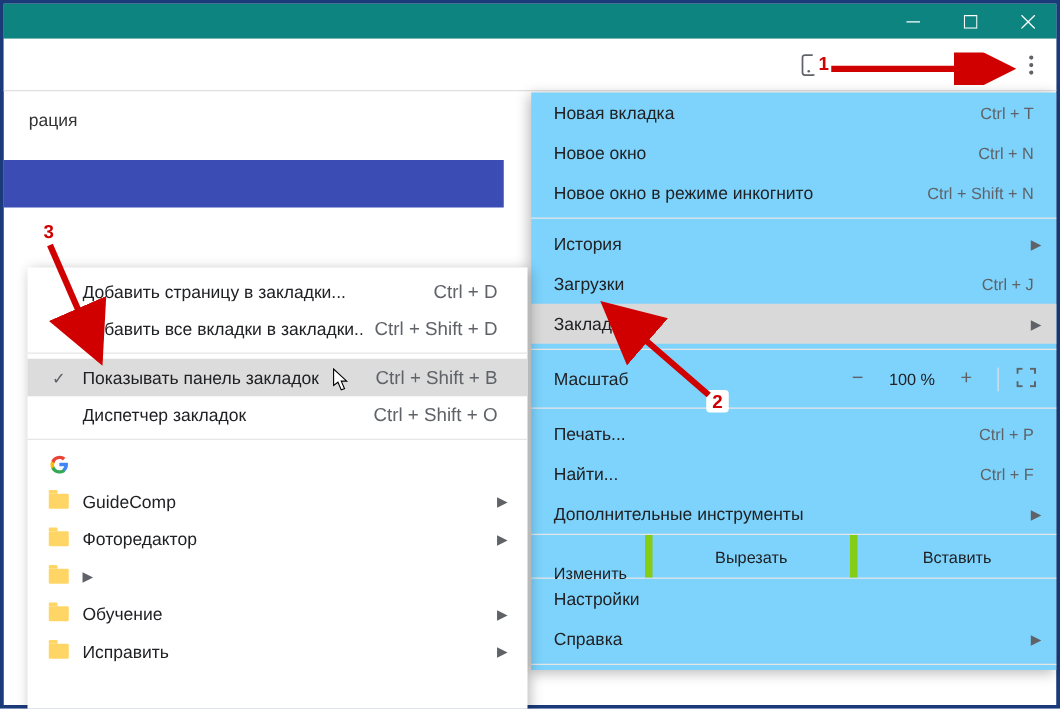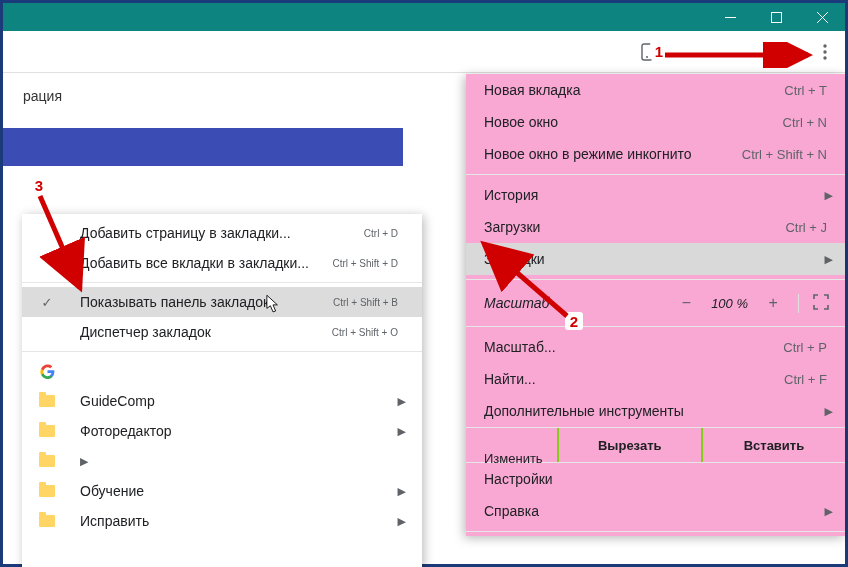--- a/index.html
+++ b/index.html
@@ -9,43 +9,43 @@
   .winbtn { width:46px; height:28px; display:flex; align-items:center; justify-content:center; color:#fff; }
   .winbtn svg { width:11px; height:11px; }
   .toolbar { position:absolute; top:31px; left:3px; right:3px; height:42px; background:#fff; border-bottom:1px solid #e0e0e0; display:flex; align-items:center; justify-content:flex-end; padding-right:6px; gap:10px; }
   .tb-icon { width:28px; height:28px; display:flex; align-items:center; justify-content:center; color:#5f6368; }
   .kebab { width:28px; height:28px; display:flex; align-items:center; justify-content:center; border-radius:50%; }
   .kebab svg { fill:#5f6368; }
   .bg-strip { position:absolute; left:3px; top:128px; width:400px; height:38px; background:#3b4db5; }
   .bg-text { position:absolute; left:23px; top:88px; font-size:14px; color:#333; }
 
   
-  .menu { position:absolute; top:74px; right:3px; width:379px; background:#f9a8d4; box-shadow:-2px 2px 10px rgba(0,0,0,0.28); font-size:14px; color:#202124; }
+  .menu { position:absolute; top:74px; right:3px; width:420px; background:#7dd3fc; box-shadow:-2px 2px 10px rgba(0,0,0,0.28); font-size:14px; color:#202124; }
   .mrow { display:flex; align-items:center; height:32px; padding:0 18px; justify-content:space-between; position:relative; }
   .mrow.highlight { background:#d9d9d9; }
   .mrow .lbl { white-space:nowrap; }
   .mrow .short { color:#5f6368; font-size:13px; }
   .sep { height:1px; background:#e6e6e6; margin:4px 0; }
   .arrow { position:absolute; right:12px; color:#5f6368; font-size:11px; }
-  .zoomrow { display:flex; align-items:center; height:38px; padding:0 10px 0 18px; justify-content:space-between;font-style:italic; }
+  .zoomrow { display:flex; align-items:center; height:38px; padding:0 10px 0 18px; justify-content:space-between; }
   .zoomctrls { display:flex; align-items:center; gap:14px; color:#5f6368; }
   .zoombtn { width:22px; text-align:center; font-size:16px; }
   .zval { color:#202124; font-size:13px; }
   .fsbox { border-left:1px solid #e0e0e0; padding-left:14px; padding-right:6px; }
   .editrow { display:flex; height:36px; align-items:center; border-top:1px solid #e6e6e6; border-bottom:1px solid #e6e6e6; }
   .editrow .elbl { padding:0 14px 0 18px; color:#202124; font-size:13px;margin-top:27px; }
-  .editrow .ebtn { flex:1; text-align:center; border-left:2px solid #84cc16; height:100%; display:flex; align-items:center; justify-content:center; font-size:13px;font-weight:bold; }
+  .editrow .ebtn { flex:1; text-align:center; border-left:6px solid #84cc16; height:100%; display:flex; align-items:center; justify-content:center; font-size:13px; }
 
   
   .submenu { position:absolute; top:214px; left:22px; width:400px; background:#fff; box-shadow:2px 2px 10px rgba(0,0,0,0.28); font-size:14px; color:#202124; padding:4px 0; }
-  .srow { display:flex; align-items:center; height:30px; padding:0 16px; position:relative; gap:24px; }
+  .srow { display:flex; align-items:center; height:30px; padding:0 16px; position:relative; gap:10px; }
   .srow.highlight { background:#dcdcdc; }
   .srow .ico { width:18px; display:flex; align-items:center; justify-content:center; }
   .srow .slbl { flex:1; white-space:nowrap; overflow:hidden; }
-  .srow .sshort { color:#5f6368; font-size:10px; padding-right:8px; }
+  .srow .sshort { color:#5f6368; font-size:15px; padding-right:8px; }
   .srow .sarrow { color:#5f6368; font-size:11px; }
   .folder-ico { width:16px; height:12px; background:#ffd666; border-radius:1px; position:relative; }
   .folder-ico::before { content:""; position:absolute; top:-3px; left:0; width:7px; height:3px; background:#ffd666; border-radius:1px 1px 0 0; }
   .check { color:#5f6368; font-size:13px; }
   .g-ico svg { width:15px; height:15px; }
 
   
   .num-badge { position:absolute; width:18px; height:18px; border-radius:3px; background:#fff; color:#d00000; font-weight:bold; font-size:15px; display:flex; align-items:center; justify-content:center; text-shadow:0 0 2px #fff; }
   .red-arrow { position:absolute; pointer-events:none; }
   .cursor { position:absolute; left:292px; top:497px; width:14px; height:20px; pointer-events:none; }
@@ -131,21 +131,21 @@
       <span class="zoombtn">−</span>
       <span class="zval">100 %</span>
       <span class="zoombtn">+</span>
       <span class="fsbox"><svg width="16" height="16" viewBox="0 0 16 16">
             <path fill="none" stroke="#5f6368" stroke-width="1.6" d="M1 5V1h4M15 5V1h-4M1 11v4h4M15 11v4h-4"></path>
           </svg></span>
     </div>
   </div>
   <div class="sep"></div>
   <div class="mrow">
-      <span class="lbl">Масштаб...</span>
+      <span class="lbl">Печать...</span>
       <span class="short">Ctrl + P</span>
     </div>
   <div class="mrow">
       <span class="lbl">Найти...</span>
       <span class="short">Ctrl + F</span>
     </div>
   <div class="mrow">
       <span class="lbl">Дополнительные инструменты</span>
       <span class="arrow">▶</span>
     </div>

